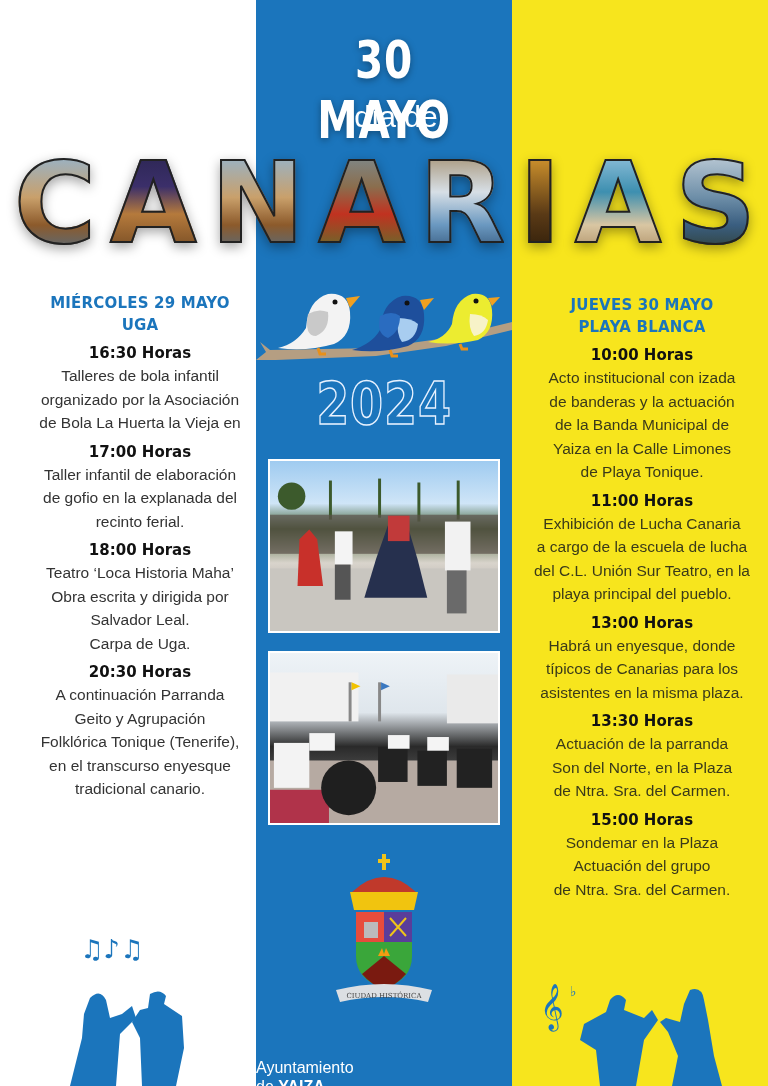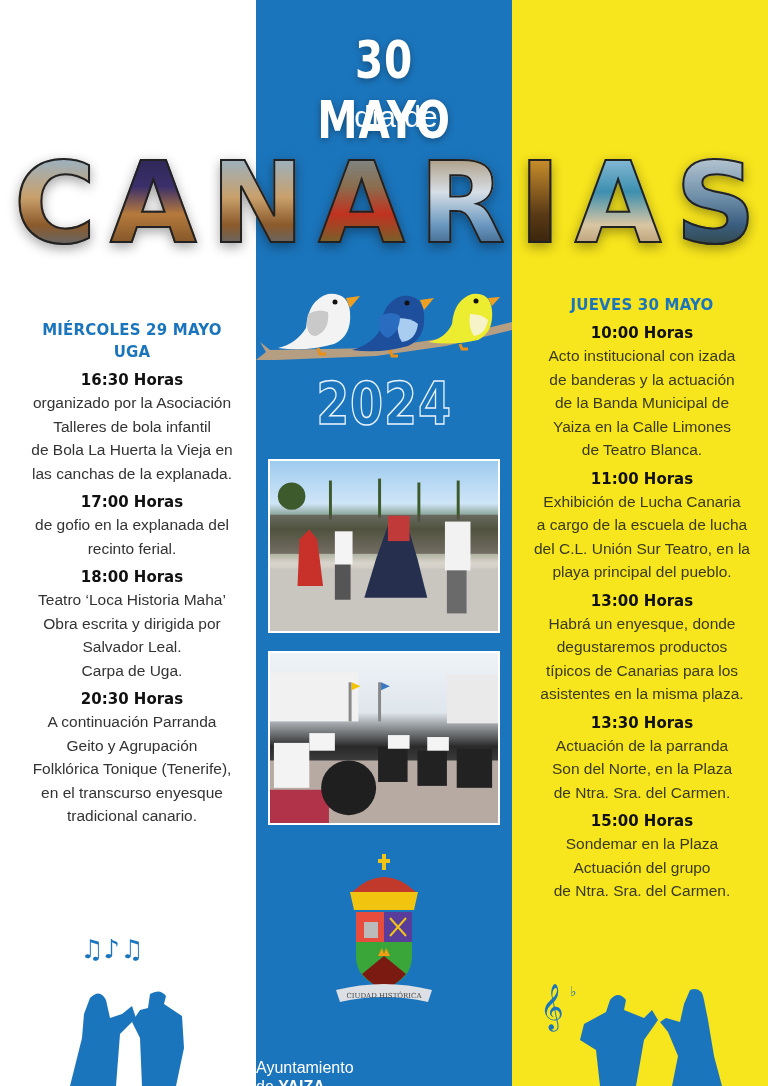--- a/index.html
+++ b/index.html
@@ -17,21 +17,21 @@
      background:linear-gradient(180deg,#8fb6d8 0%,#c9a06b 45%,#8c5a2b 70%,#4a6f8e 100%);
      -webkit-background-clip:text;background-clip:text;color:transparent;-webkit-text-stroke:2px #222;filter:drop-shadow(0 4px 6px rgba(0,0,0,0.35));}
   .canarias span.l2{background:linear-gradient(180deg,#2a2550 0%,#3b2f6a 35%,#b57a3c 60%,#6b4420 100%);-webkit-background-clip:text;background-clip:text;}
   .canarias span.l4{background:linear-gradient(180deg,#7b8e98 0%,#8a6e4e 35%,#c13220 60%,#4f7a2f 100%);-webkit-background-clip:text;background-clip:text;}
   .canarias span.l5{background:linear-gradient(180deg,#a08a68 0%,#d7dfe6 40%,#6a98c0 70%,#2c4d70 100%);-webkit-background-clip:text;background-clip:text;}
   .canarias span.l6{background:linear-gradient(180deg,#e1a030 0%,#5a3a16 60%,#2a1a08 100%);-webkit-background-clip:text;background-clip:text;}
   .canarias span.l7{background:linear-gradient(180deg,#9cc7e0 0%,#3d8fb0 40%,#d9c6a2 70%,#a6875d 100%);-webkit-background-clip:text;background-clip:text;}
   .canarias span.l8{background:linear-gradient(180deg,#c7d3dc 0%,#6d8ea8 45%,#3a5e80 70%,#2f3b2a 100%);-webkit-background-clip:text;background-clip:text;}
 
   .day{position:absolute;text-align:center;color:#222;}
-  .day-left{left:12px;width:240px;top:292px;margin-top:27px;}
+  .day-left{left:20px;width:240px;top:292px;}
   .day-right{left:520px;width:244px;top:294px;}
   .day-title{color:#1b75bc;font-family:"DejaVu Sans",sans-serif;font-weight:bold;font-size:15px;line-height:22px;letter-spacing:0.2px;}
   .event{margin-top:6px;}
   .event-time{font-family:"DejaVu Sans",sans-serif;font-weight:bold;font-size:15px;line-height:22px;color:#111;}
   .event-desc{font-size:15.5px;line-height:23.5px;color:#333;}
   .day-right .event-desc{color:#3a3a1a;}
 
   .birds{position:absolute;left:256px;top:278px;width:256px;height:96px;}
   .year{position:absolute;left:256px;width:256px;top:370px;text-align:center;font-family:"DejaVu Sans",sans-serif;font-size:58px;font-weight:bold;color:transparent;-webkit-text-stroke:1.5px #e8f2ff;letter-spacing:1px;transform:scaleX(0.82);}
 
@@ -70,27 +70,27 @@
   <span class="l7">A</span>
   <span class="l8">S</span>
 </div>
 
 <div class="day day-left">
   <div class="day-title">MIÉRCOLES 29 MAYO</div>
   <div class="day-title">UGA</div>
 
   <div class="event">
     <div class="event-time">16:30 Horas</div>
+    <div class="event-desc">Talleres de bola infantil</div>
     <div class="event-desc">organizado por la Asociación</div>
-    <div class="event-desc">Talleres de bola infantil</div>
     <div class="event-desc">de Bola La Huerta la Vieja en</div>
-    <div class="event-desc">las canchas de la explanada.</div>
   </div>
   <div class="event">
     <div class="event-time">17:00 Horas</div>
+    <div class="event-desc">Taller infantil de elaboración</div>
     <div class="event-desc">de gofio en la explanada del</div>
     <div class="event-desc">recinto ferial.</div>
   </div>
   <div class="event">
     <div class="event-time">18:00 Horas</div>
     <div class="event-desc">Teatro ‘Loca Historia Maha’</div>
     <div class="event-desc">Obra escrita y dirigida por</div>
     <div class="event-desc">Salvador Leal.</div>
     <div class="event-desc">Carpa de Uga.</div>
   </div>
@@ -99,40 +99,40 @@
     <div class="event-desc">A continuación Parranda</div>
     <div class="event-desc">Geito y Agrupación</div>
     <div class="event-desc">Folklórica Tonique (Tenerife),</div>
     <div class="event-desc">en el transcurso enyesque</div>
     <div class="event-desc">tradicional canario.</div>
   </div>
 </div>
 
 <div class="day day-right">
   <div class="day-title">JUEVES 30 MAYO</div>
+  <div class="day-title">PLAYA BLANCA</div>
 
   <div class="event">
     <div class="event-time">10:00 Horas</div>
     <div class="event-desc">Acto institucional con izada</div>
     <div class="event-desc">de banderas y la actuación</div>
     <div class="event-desc">de la Banda Municipal de</div>
     <div class="event-desc">Yaiza en la Calle Limones</div>
-    <div class="event-desc">de Teatro Blanca.</div>
+    <div class="event-desc">de Playa Tonique.</div>
   </div>
   <div class="event">
     <div class="event-time">11:00 Horas</div>
     <div class="event-desc">Exhibición de Lucha Canaria</div>
     <div class="event-desc">a cargo de la escuela de lucha</div>
     <div class="event-desc">del C.L. Unión Sur Teatro, en la</div>
     <div class="event-desc">playa principal del pueblo.</div>
   </div>
   <div class="event">
     <div class="event-time">13:00 Horas</div>
     <div class="event-desc">Habrá un enyesque, donde</div>
-    <div class="event-desc">degustaremos productos</div>
     <div class="event-desc">típicos de Canarias para los</div>
     <div class="event-desc">asistentes en la misma plaza.</div>
   </div>
   <div class="event">
     <div class="event-time">13:30 Horas</div>
     <div class="event-desc">Actuación de la parranda</div>
     <div class="event-desc">Son del Norte, en la Plaza</div>
     <div class="event-desc">de Ntra. Sra. del Carmen.</div>
   </div>
   <div class="event">

